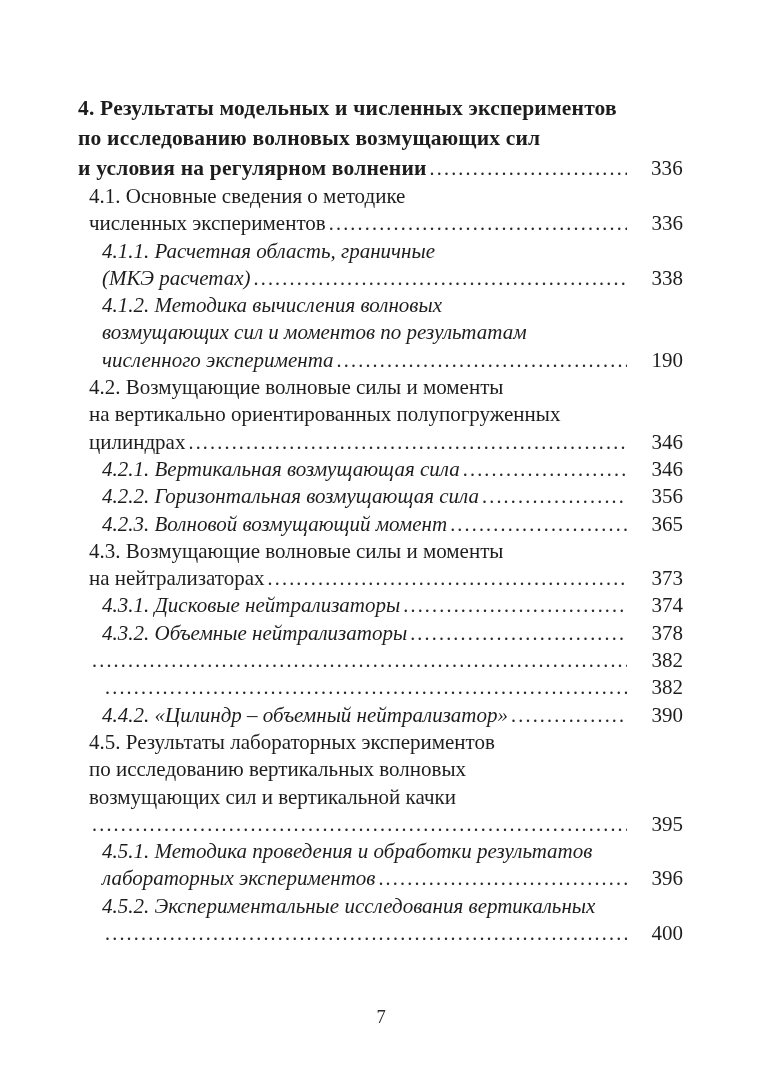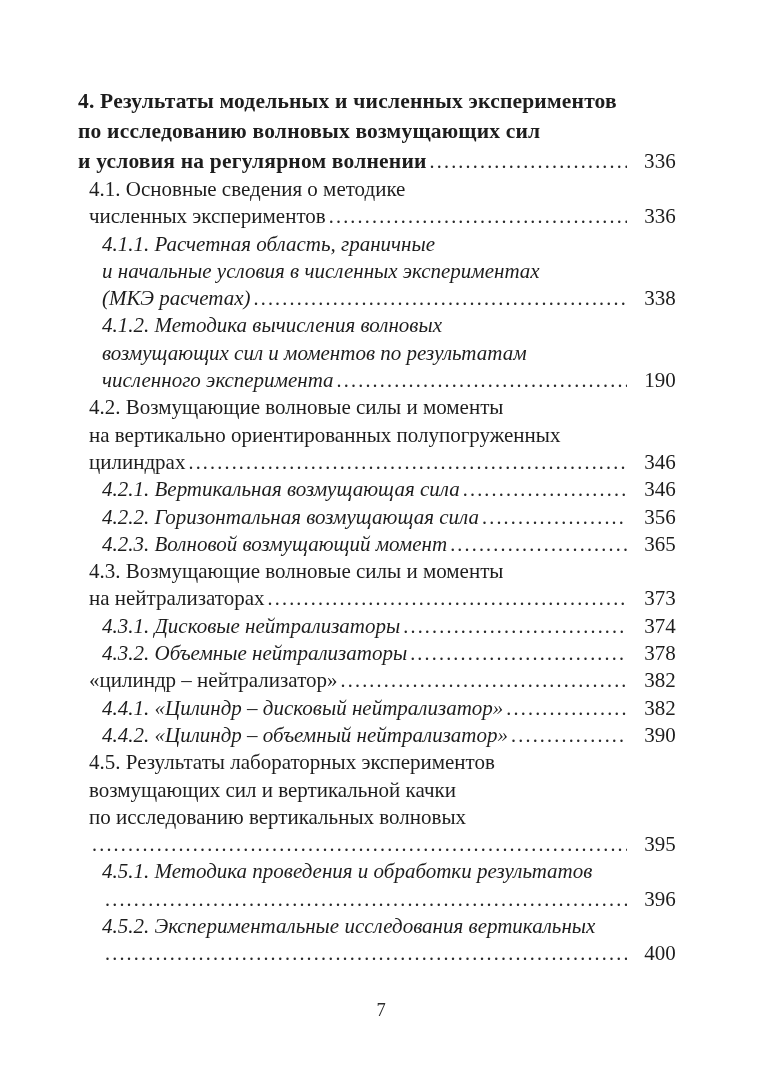--- a/index.html
+++ b/index.html
@@ -9,20 +9,21 @@
     font-family: "Liberation Serif", "DejaVu Serif", serif;
     color: #1d1d1d;
     overflow: hidden;
   }
   .page {
     position: relative;
     width: 762px; height: 1040px;
     box-sizing: border-box;
     padding: 86px 79px 0 78px;
     background: #ffffff;
+    margin-top: 7px;
   }
   .toc { width: 100%; }
   .entry { font-size: 21px; line-height: 27.3px; }
   .entry.bold {
     font-weight: bold;
     font-size: 21.5px;
     line-height: 30px;
     letter-spacing: 0.2px;
   }
   .entry.level2 { margin-left: 11px; }
@@ -39,21 +40,21 @@
     font-size: 20px;
     letter-spacing: 2.2px;
     margin-left: 3px;
     color: #2a2a2a;
   }
   .pg {
     font-weight: normal;
     font-style: normal;
     font-size: 21px;
     min-width: 46px;
-    text-align: center;
+    text-align: right;
     padding-left: 10px;
     flex: 0 0 auto;
   }
   .folio {
     position: absolute;
     left: 0; right: 0;
     top: 1000px;
     text-align: center;
     font-size: 18.5px;
     font-weight: normal;
@@ -86,23 +87,20 @@
           <span class="txt">численных экспериментов</span>
           <span class="dots">................................................................................................................................................................</span>
           <span class="pg">336</span>
         </div>
       </div>
       <div class="entry level3 italic">
         <div class="line">
           <span class="txt">4.1.1. Расчетная область, граничные</span>
         </div>
         <div class="line">
-          <span class="txt">и начальные условия в численных экспериментах</span>
-        </div>
-        <div class="line">
           <span class="txt">(МКЭ расчетах)</span>
           <span class="dots">................................................................................................................................................................</span>
           <span class="pg">338</span>
         </div>
       </div>
       <div class="entry level3 italic">
         <div class="line">
           <span class="txt">4.1.2. Методика вычисления волновых</span>
         </div>
         <div class="line">
@@ -167,59 +165,58 @@
       </div>
       <div class="entry level3 italic">
         <div class="line">
           <span class="txt">4.3.2. Объемные нейтрализаторы</span>
           <span class="dots">................................................................................................................................................................</span>
           <span class="pg">378</span>
         </div>
       </div>
       <div class="entry level2">
         <div class="line">
-          <span class="txt">«цилиндр – нейтрализатор»</span>
           <span class="dots">................................................................................................................................................................</span>
           <span class="pg">382</span>
         </div>
       </div>
       <div class="entry level3 italic">
         <div class="line">
-          <span class="txt">4.4.1. «Цилиндр – дисковый нейтрализатор»</span>
           <span class="dots">................................................................................................................................................................</span>
           <span class="pg">382</span>
         </div>
       </div>
       <div class="entry level3 italic">
         <div class="line">
           <span class="txt">4.4.2. «Цилиндр – объемный нейтрализатор»</span>
           <span class="dots">................................................................................................................................................................</span>
           <span class="pg">390</span>
         </div>
       </div>
       <div class="entry level2">
         <div class="line">
           <span class="txt">4.5. Результаты лабораторных экспериментов</span>
         </div>
         <div class="line">
+          <span class="txt">по исследованию вертикальных волновых</span>
+        </div>
+        <div class="line">
           <span class="txt">возмущающих сил и вертикальной качки</span>
         </div>
         <div class="line">
-          <span class="txt">по исследованию вертикальных волновых</span>
-        </div>
-        <div class="line">
           <span class="dots">................................................................................................................................................................</span>
           <span class="pg">395</span>
         </div>
       </div>
       <div class="entry level3 italic">
         <div class="line">
           <span class="txt">4.5.1. Методика проведения и обработки результатов</span>
         </div>
         <div class="line">
+          <span class="txt">лабораторных экспериментов</span>
           <span class="dots">................................................................................................................................................................</span>
           <span class="pg">396</span>
         </div>
       </div>
       <div class="entry level3 italic">
         <div class="line">
           <span class="txt">4.5.2. Экспериментальные исследования вертикальных</span>
         </div>
         <div class="line">
           <span class="dots">................................................................................................................................................................</span>

